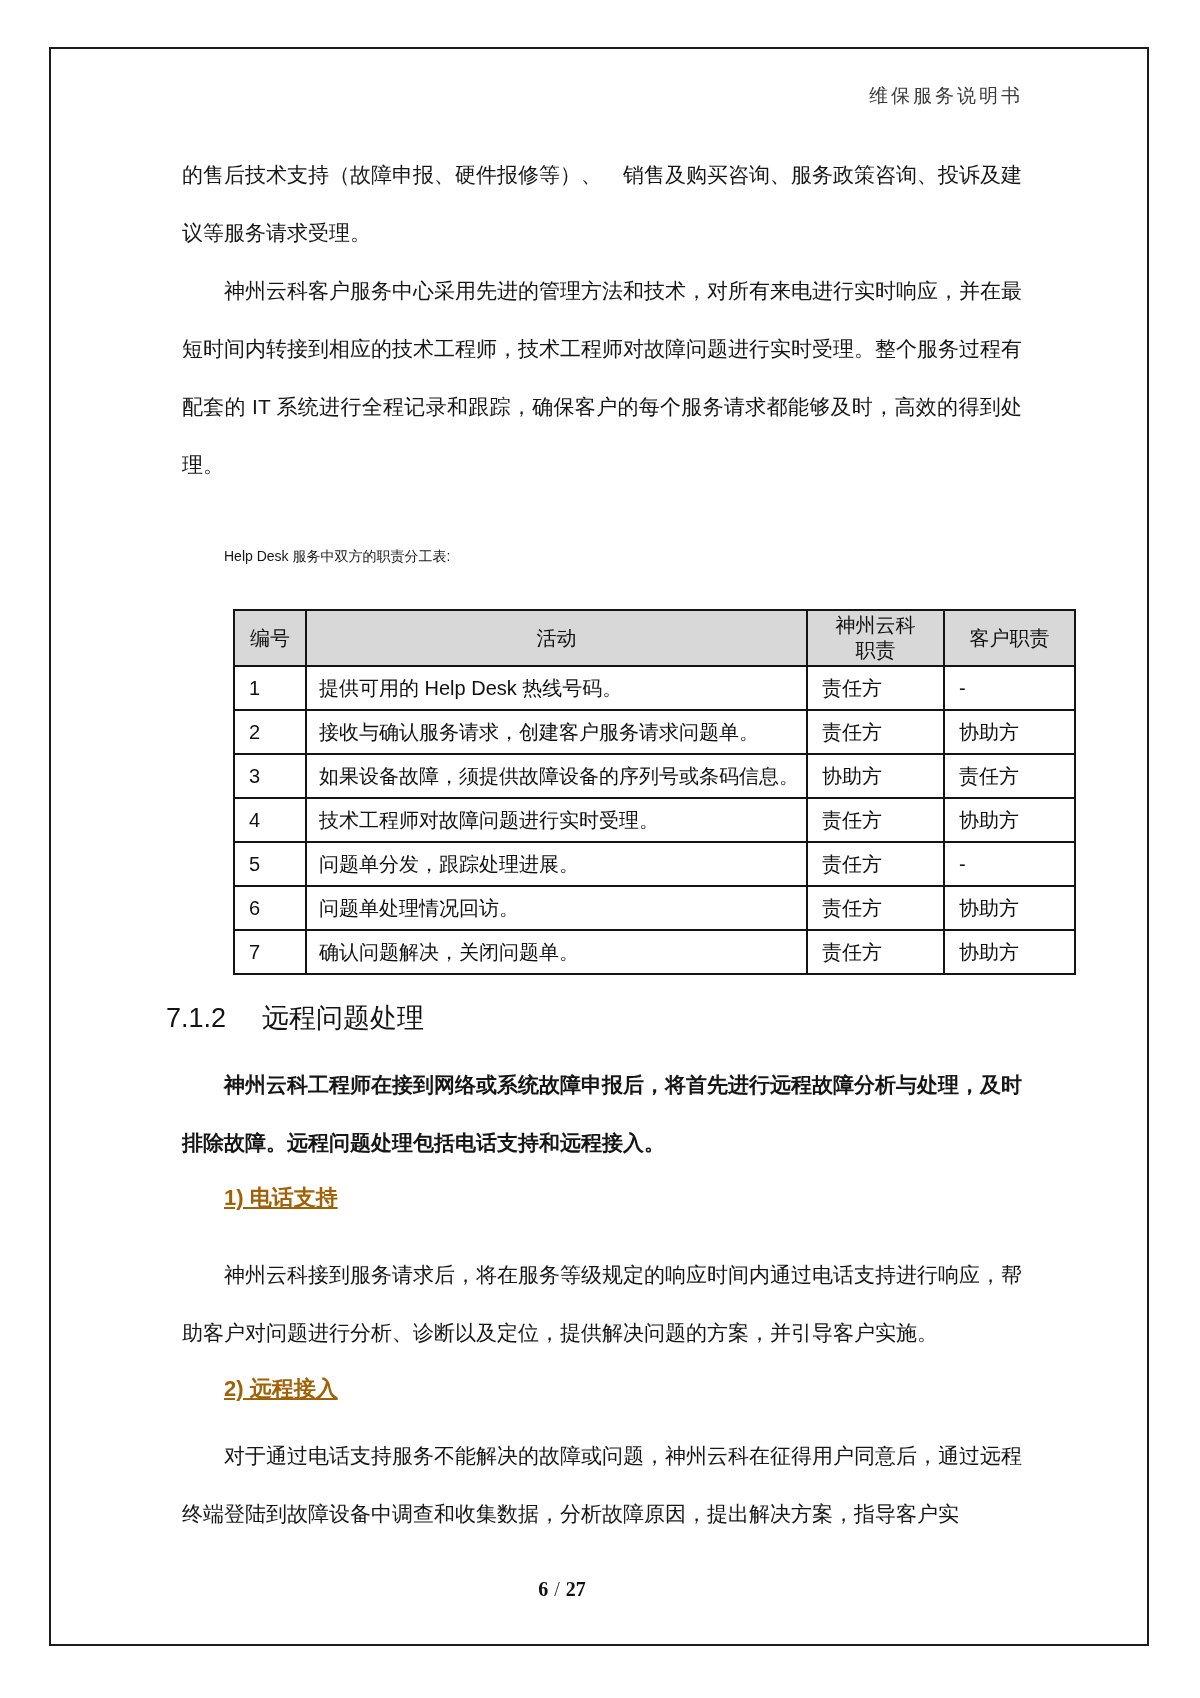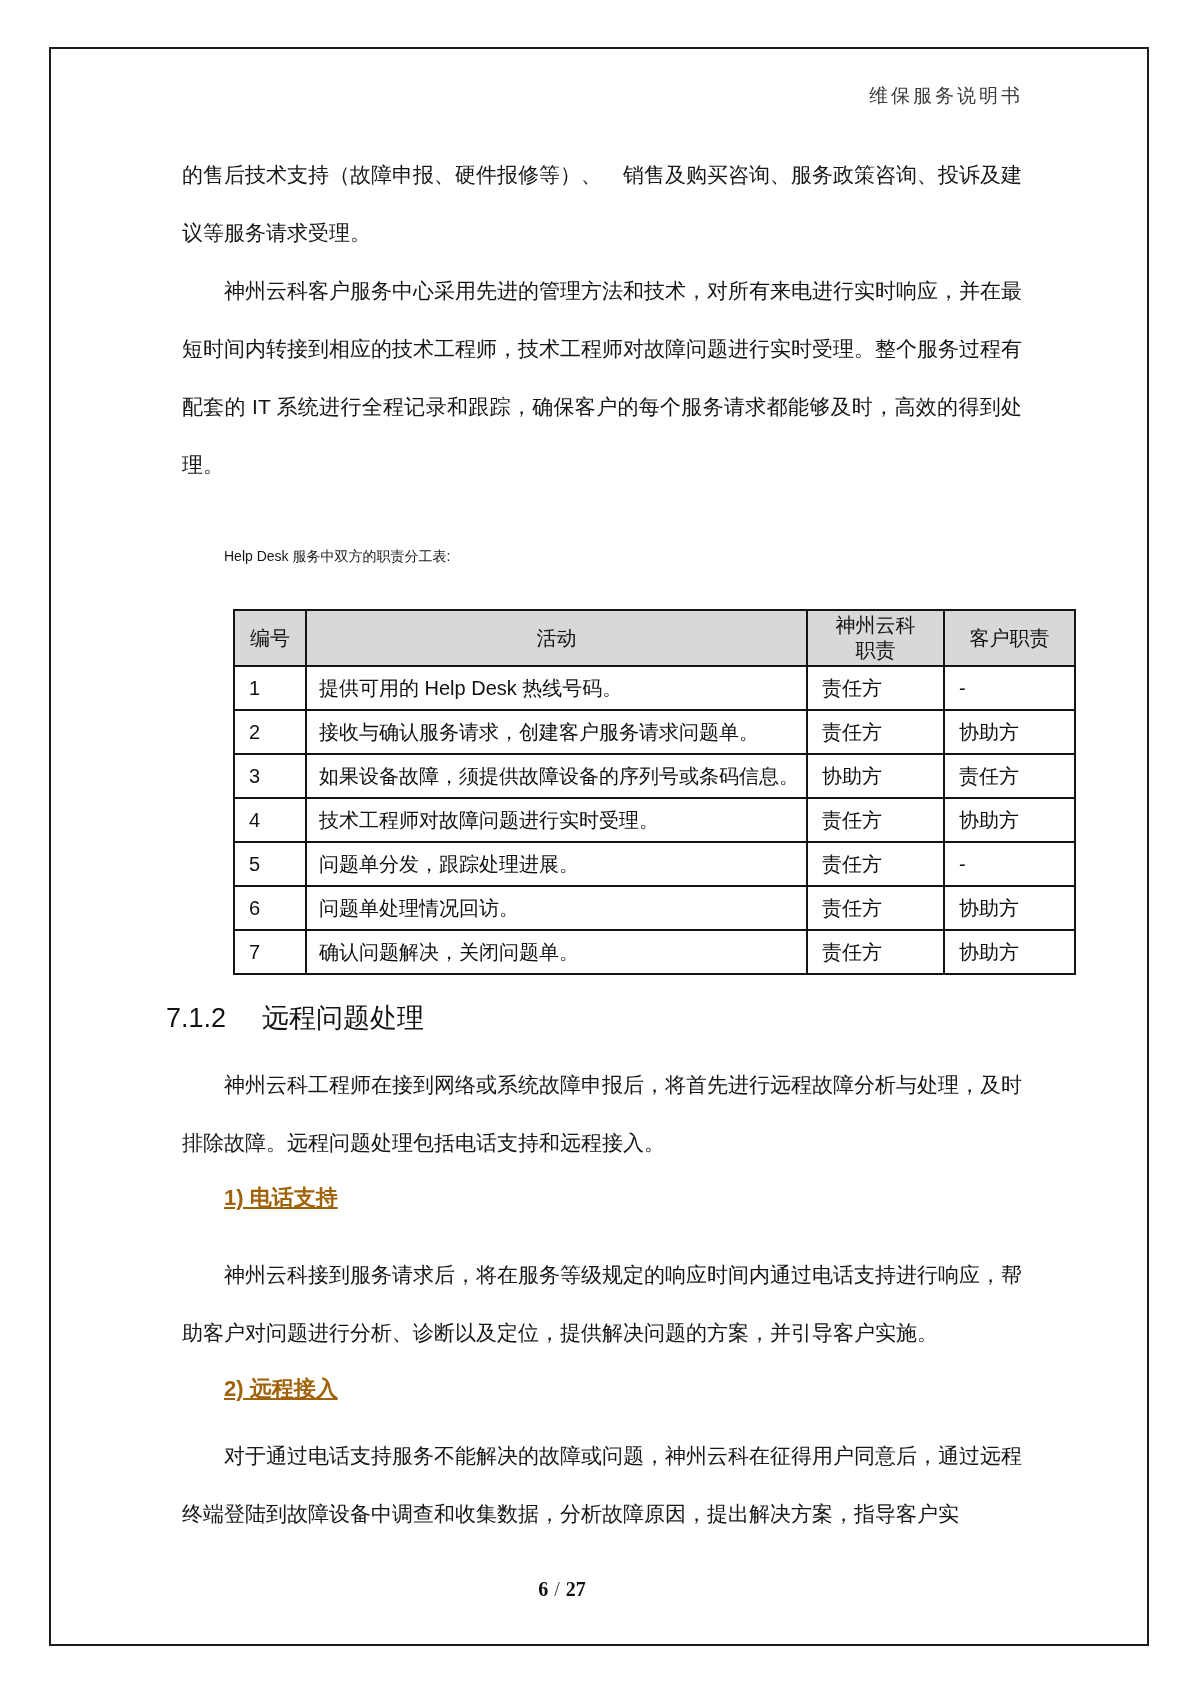--- a/index.html
+++ b/index.html
@@ -43,21 +43,21 @@
   table.resp td.activity{padding-left:12px;}
   .section-heading{
     position:absolute;left:166px;top:1000px;font-size:27px;color:#141414;
   }
   .section-heading .sec-num{display:inline-block;margin-right:36px;}
   .subhead{
     position:absolute;left:224px;font-size:22px;font-weight:bold;color:#a16207;text-decoration:underline;
   }
   .subhead.s1{top:1183px;}
   .subhead.s2{top:1374px;}
-  .p3{top:1056px;}
+  .p3{top:1056px;font-weight:bold;}
   .p4{top:1246px;}
   .p5{top:1427px;}
   .p1{top:146px;}
   .p2{top:262px;}
   .doc-footer{
     position:absolute;top:1578px;left:0;width:1124px;text-align:center;
     font-family:"Liberation Serif","DejaVu Serif",serif;
     font-size:20px;color:#111;
   }
   .doc-footer .num{font-weight:bold;}

